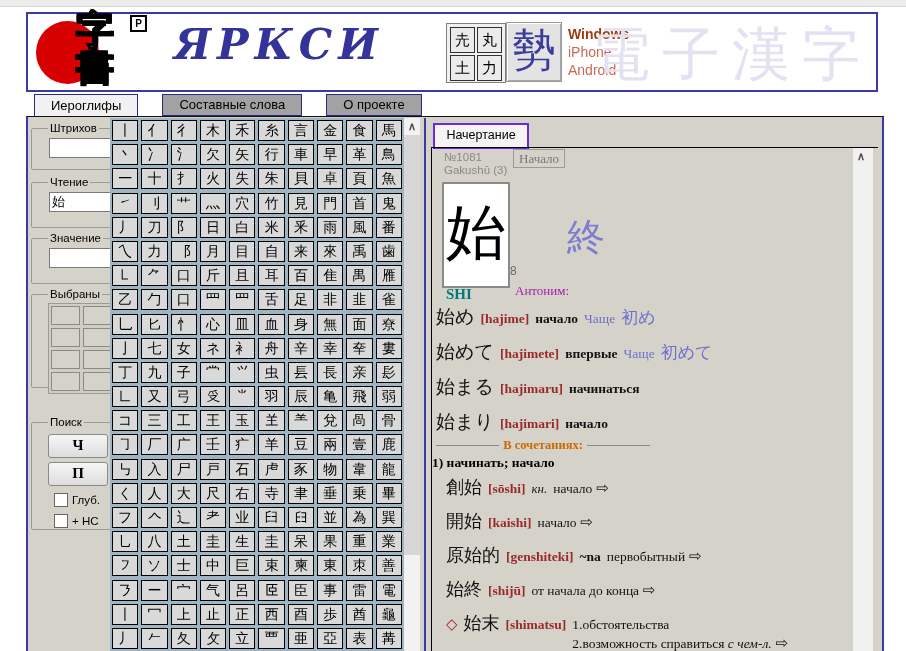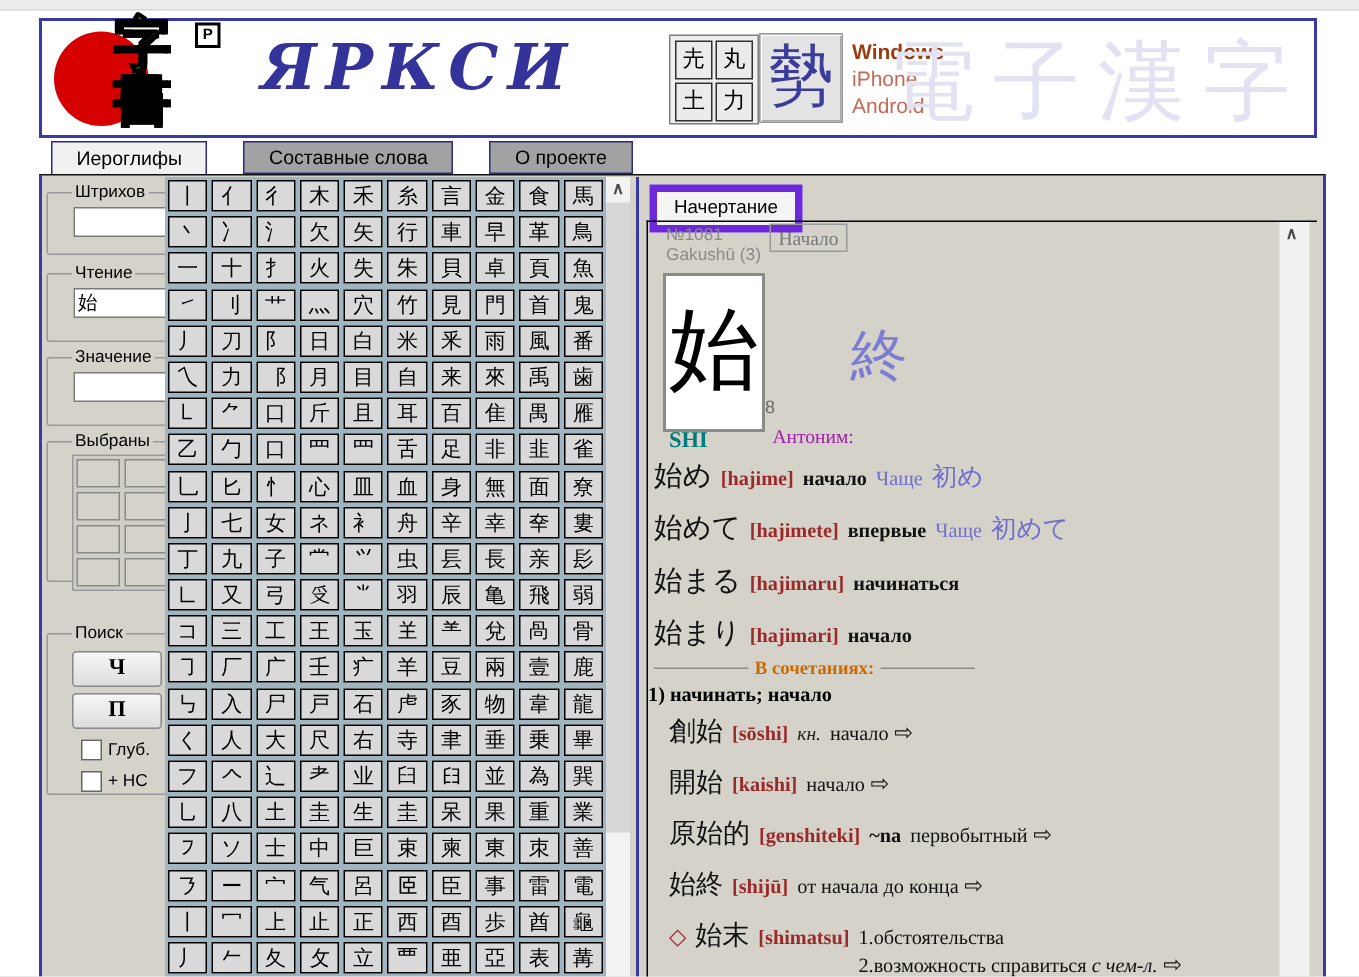--- a/index.html
+++ b/index.html
@@ -66,21 +66,21 @@
   .eg-cell{height:19px;border:1px solid #000;background:#d9d9d9;text-align:center;font-size:14px;line-height:18px;
            font-family:"Liberation Sans",sans-serif;overflow:hidden;}
   .grid-scroll{left:404px;top:118px;width:16px;height:533px;background:#f2f2f2;}
   .grid-thumb{position:absolute;left:0;top:17px;width:16px;height:420px;background:#d7d7d7;}
   .chev{position:absolute;left:0;top:1px;width:16px;height:15px;color:#4a4a4a;font-size:11px;font-weight:bold;
         text-align:center;line-height:15px;}
 
   
   .panel{left:424px;top:118px;width:453px;height:533px;border-left:2px solid #3a3aa4;background:#d5d2ca;box-sizing:border-box;}
   .p-abs{position:absolute;}
-  .draw-btn{left:7px;top:5px;width:92px;height:22px;border:5px solid #6d28d9;background:#f4f4f4;
+  .draw-btn{left:7px;top:5px;width:92px;height:22px;border:2px solid #6d28d9;background:#f4f4f4;
             font-size:12.5px;text-align:center;line-height:20px;}
   .p-frame{left:5px;top:29px;width:446px;height:504px;border-top:1px solid #000;border-left:1px solid #000;}
   .p-num{left:18px;top:33px;font-size:11.5px;color:#8a8a8a;line-height:13px;}
   .start-badge{left:87px;top:31px;border:1px solid #9a9a9a;color:#787878;font-family:"Liberation Serif",serif;
                font-size:13px;padding:0 5px;line-height:17px;}
   .kanji-box{left:16px;top:64px;width:64px;height:102px;background:#fff;border:2px solid #8a8a8a;
              font-size:60px;line-height:98px;text-align:center;font-family:"Liberation Serif",serif;}
   .strokes-n{left:84px;top:146px;font-size:12px;color:#6a6a6a;}
   .ant-label{left:89px;top:125px;font-family:"Liberation Serif",serif;font-size:13px;color:#a21caf;margin-top:40px;}
   .ant-kanji{left:141px;top:94px;font-size:38px;color:#7c7cd2;font-family:"Liberation Serif",serif;}

